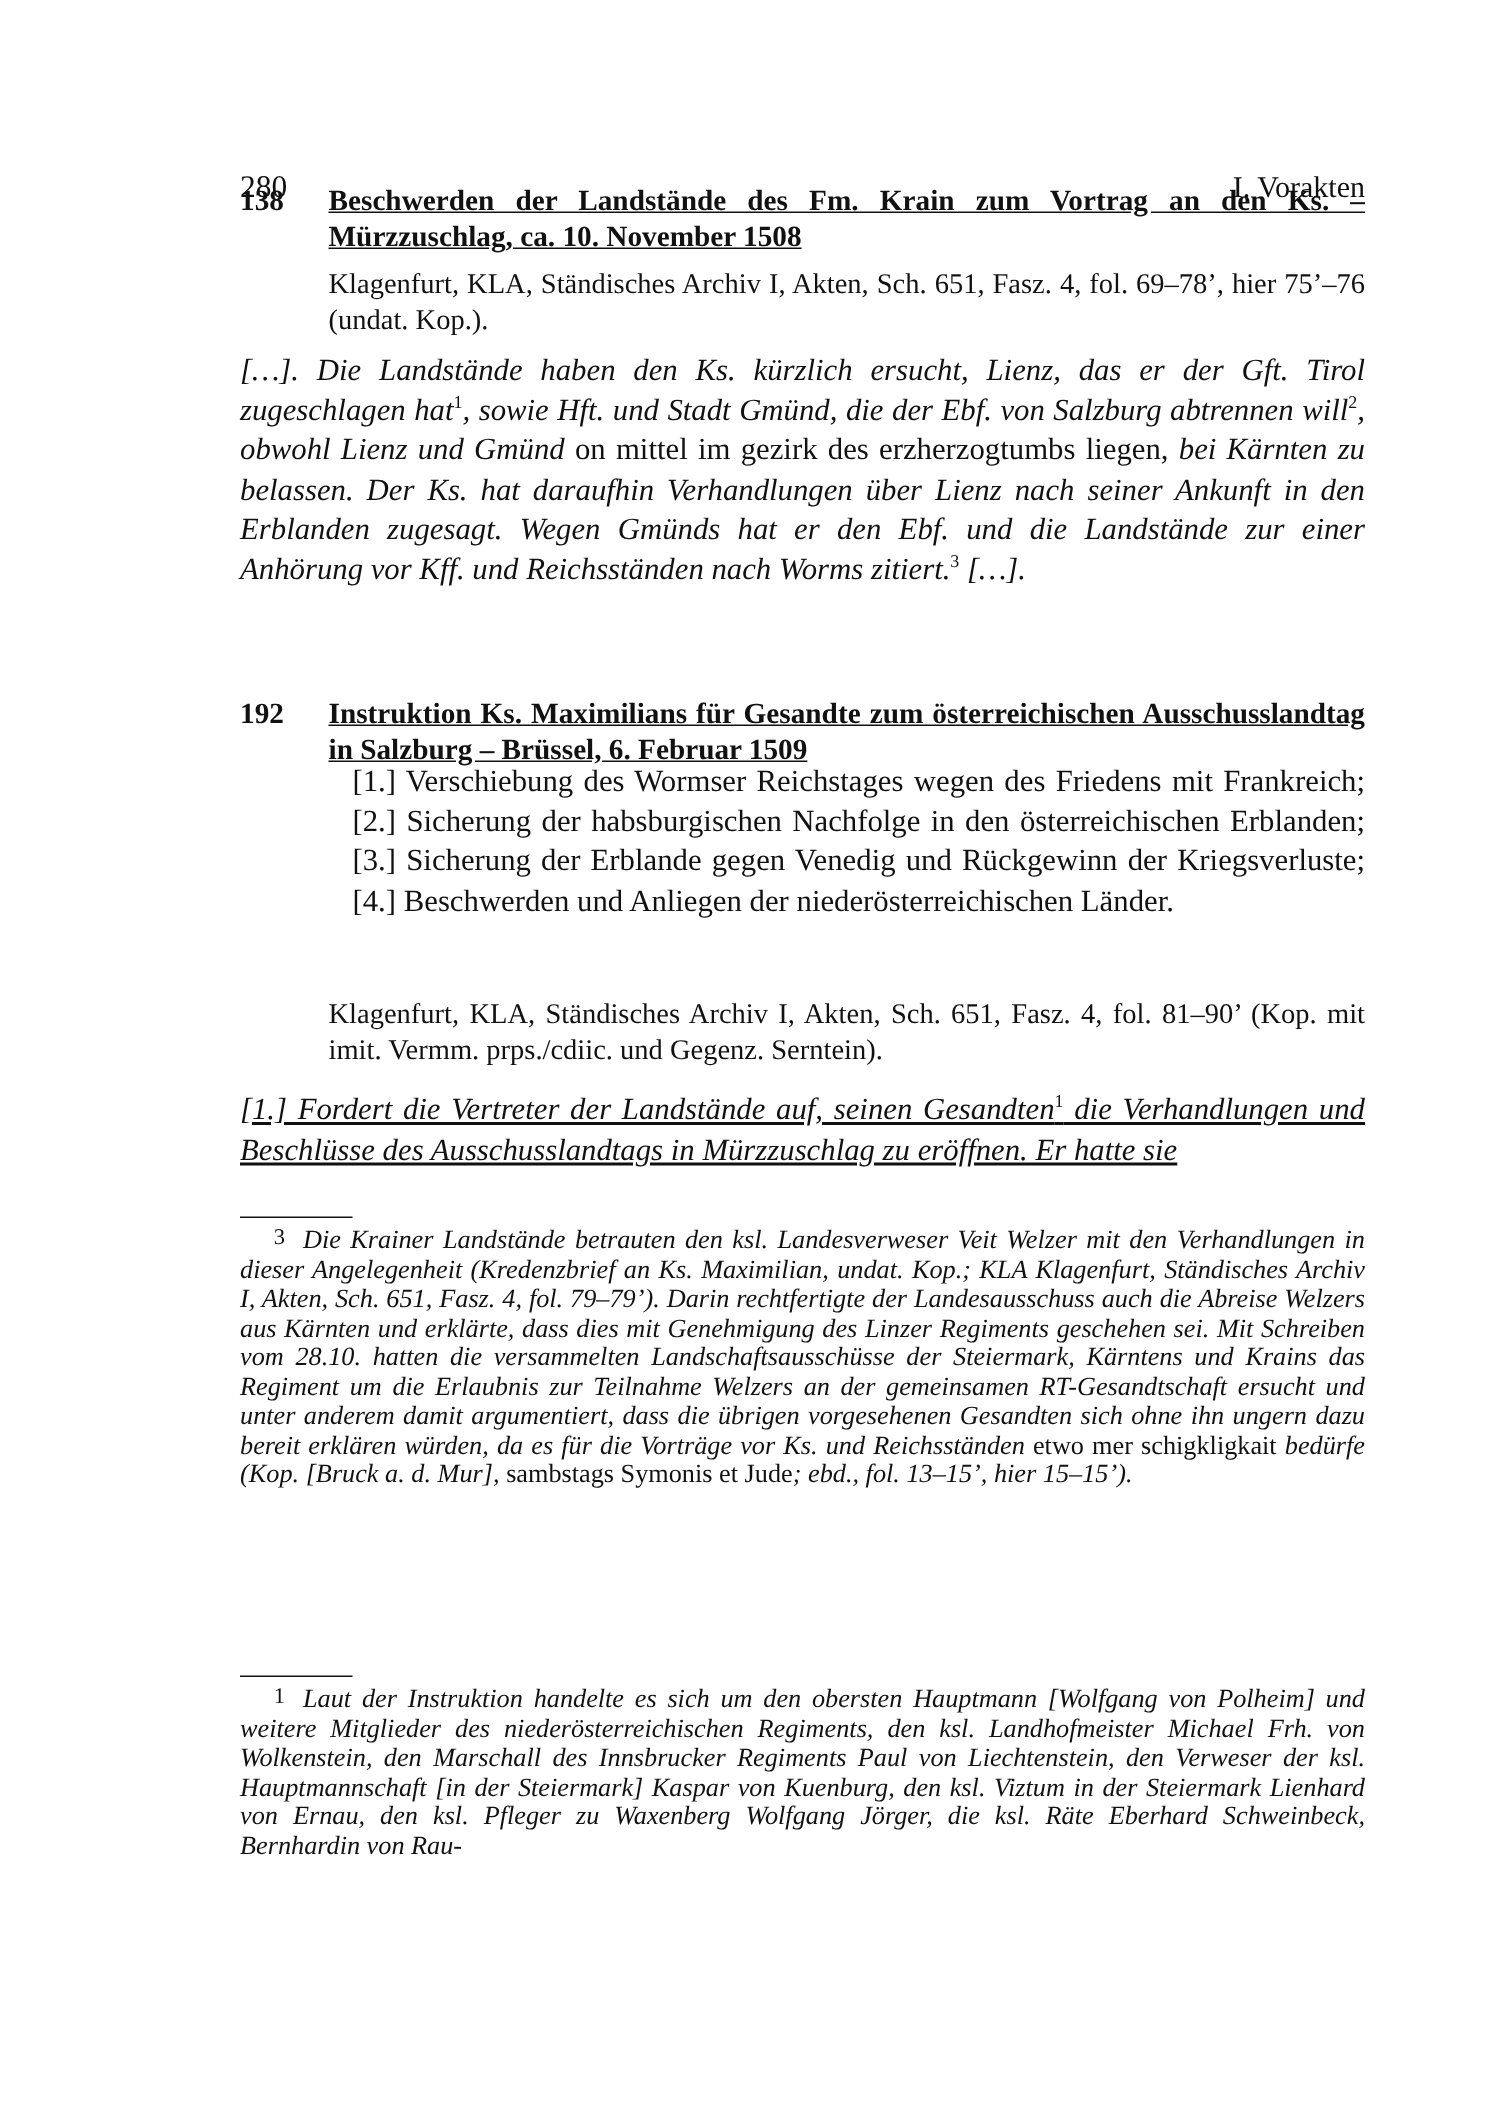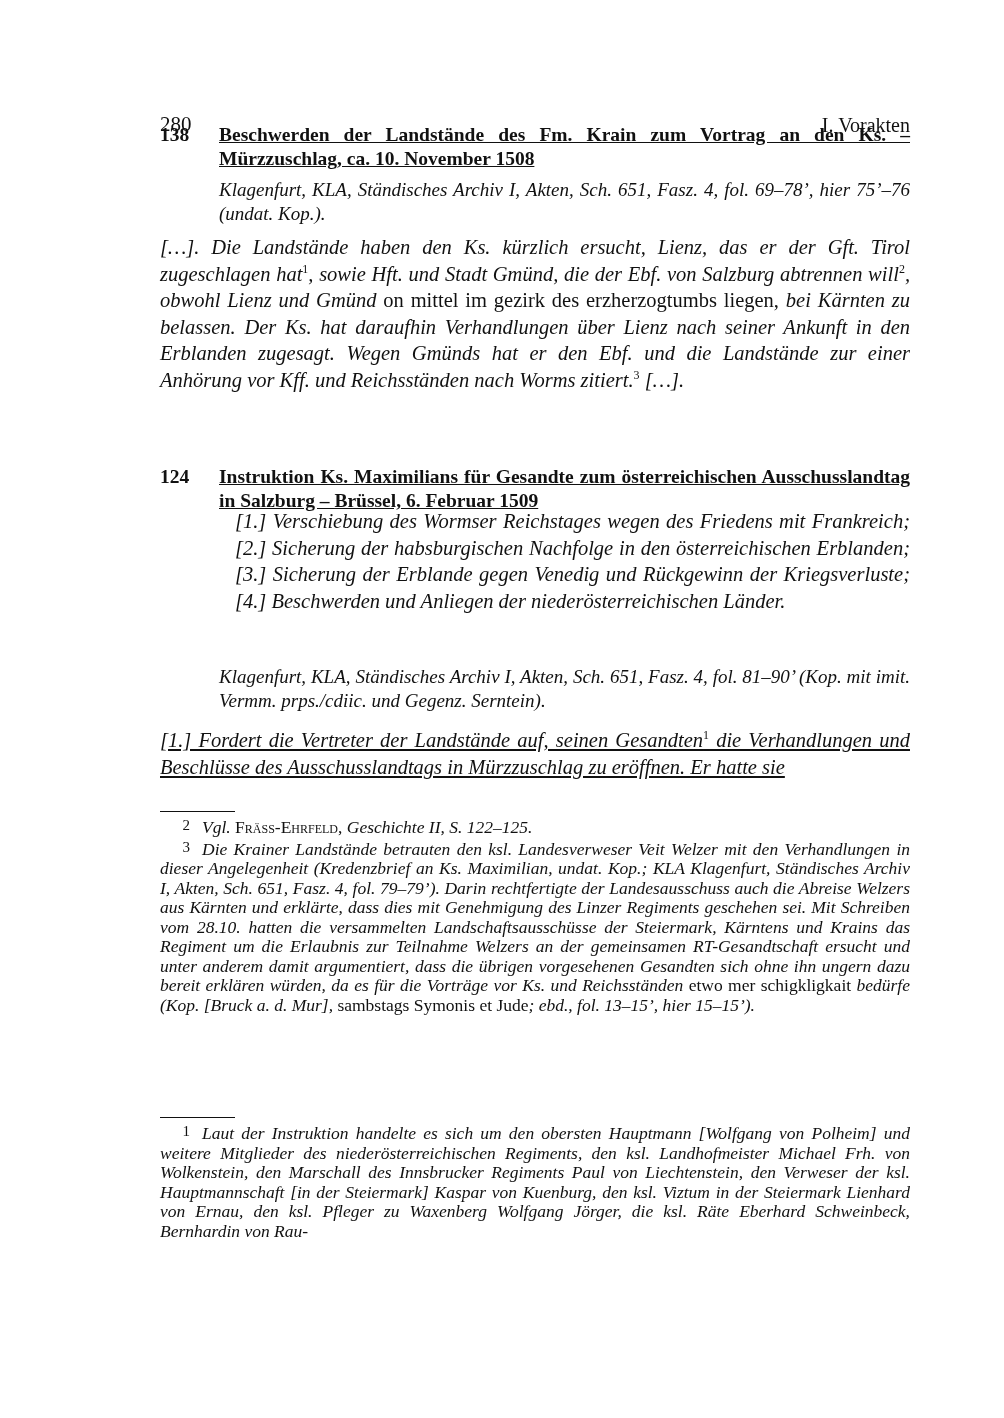--- a/index.html
+++ b/index.html
@@ -7,21 +7,21 @@
          font-family: "Liberation Serif", "DejaVu Serif", serif; color: #111; }
   .page { position: absolute; left: 160px; top: 0; width: 750px; }
   .header { position: absolute; top: 80px; left: 0; width: 750px; height: 26px; font-size: 21px; margin-top: 32px; }
   .page-number { position: absolute; left: 0; top: 0; }
   .running-title { position: absolute; left: 0; right: 0; text-align: right; font-size: 20px; top: 2px; }
 
   .entry-head { position: absolute; left: 0; width: 750px; font-weight: bold; font-size: 19.5px; line-height: 24px; }
   .entry-num { position: absolute; left: 0; top: 0; }
   .entry-title { position: absolute; left: 59px; right: 0; top: 0; text-align: justify; text-decoration: underline; }
 
-  .indent-block { position: absolute; left: 59px; right: 0; font-style: italic; font-size: 19px; line-height: 24px; text-align: justify; }
+  .indent-block { position: absolute; left: 59px; right: 0; font-size: 19px; line-height: 24px; text-align: justify; }
   .body-text { position: absolute; left: 0; width: 750px; font-size: 20.5px; line-height: 26.5px; text-align: justify; }
   .it { font-style: italic; }
   .rm { font-style: normal; }
   sup { font-size: 12px; line-height: 0; vertical-align: 8px; font-style: normal; }
 
   .rule { position: absolute; left: 0; width: 75px; height: 1px; background: #111; }
   .footnotes { position: absolute; left: 0; width: 750px; font-size: 17.5px; line-height: 19.5px; text-align: justify; }
   .fn { margin: 0; }
   .fn-num { display: inline-block; width: 30px; text-align: right; padding-right: 12px; font-size: 15px; vertical-align: 3px; font-style: normal; }
   .sc { font-variant: small-caps; font-style: normal; }
@@ -40,33 +40,32 @@
     <span class="entry-num">138</span>
     <span class="entry-title">Beschwerden der Landstände des Fm. Krain zum Vortrag an den Ks. – Mürzzuschlag, ca. 10. November 1508</span>
   </div>
   <div class="indent-block" style="top:178px;">Klagenfurt, KLA, Ständisches Archiv I, Akten, Sch. 651, Fasz. 4, fol. 69–78’, hier 75’–76 (undat. Kop.).</div>
 
   <div class="body-text" style="top:234px;">
     <span class="it">[…]. Die Landstände haben den Ks. kürzlich ersucht, Lienz, das er der Gft. Tirol zugeschlagen hat</span><sup>1</sup><span class="it">, sowie Hft. und Stadt Gmünd, die der Ebf. von Salzburg abtrennen will</span><sup>2</sup><span class="it">, obwohl Lienz und Gmünd</span><span class="rm"> on mittel im gezirk des erzherzogtumbs liegen,</span><span class="it"> bei Kärnten zu belassen. Der Ks. hat daraufhin Verhandlungen über Lienz nach seiner Ankunft in den Erblanden zugesagt. Wegen Gmünds hat er den Ebf. und die Landstände zur einer Anhörung vor Kff. und Reichsständen nach Worms zitiert.</span><sup>3</sup><span class="it"> […].</span>
   </div>
 
   <div class="entry-head" style="top:465px;">
-    <span class="entry-num">124</span>
+    <span class="entry-num">192</span>
     <span class="entry-title">Instruktion Ks. Maximilians für Gesandte zum österreichischen Ausschusslandtag in Salzburg – Brüssel, 6. Februar 1509</span>
   </div>
   <div class="indent-block" style="top:508px; font-size:20.5px; line-height:26.5px;margin-left:16px;">[1.] Verschiebung des Wormser Reichstages wegen des Friedens mit Frankreich; [2.] Sicherung der habsburgischen Nachfolge in den österreichischen Erblanden; [3.] Sicherung der Erblande gegen Venedig und Rückgewinn der Kriegsverluste; [4.] Beschwerden und Anliegen der niederösterreichischen Länder.</div>
   <div class="indent-block" style="top:665px;">Klagenfurt, KLA, Ständisches Archiv I, Akten, Sch. 651, Fasz. 4, fol. 81–90’ (Kop. mit imit. Vermm. prps./cdiic. und Gegenz. Serntein).</div>
 
   <div class="body-text" style="top:727px;text-decoration:underline;">
     <span class="it">[1.] Fordert die Vertreter der Landstände auf, seinen Gesandten</span><sup>1</sup><span class="it"> die Verhandlungen und Beschlüsse des Ausschusslandtags in Mürzzuschlag zu eröffnen. Er hatte sie</span>
   </div>
 
   <div class="rule" style="top:811px;"></div>
   <div class="footnotes" id="fn138" style="top:816px;">
-      <p class="fn"><span class="fn-num">2</span><span class="it">Vgl. </span><span class="sc">Fräss-Ehrfeld</span><span class="rm">, </span><span class="it">Geschichte II, S. 122–125.</span></p>
       <p class="fn"><span class="fn-num">3</span><span class="it">Die Krainer Landstände betrauten den ksl. Landesverweser Veit Welzer mit den Verhandlungen in dieser Angelegenheit (Kredenzbrief an Ks. Maximilian, undat. Kop.; KLA Klagenfurt, Ständisches Archiv I, Akten, Sch. 651, Fasz. 4, fol. 79–79’). Darin rechtfertigte der Landesausschuss auch die Abreise Welzers aus Kärnten und erklärte, dass dies mit Genehmigung des Linzer Regiments geschehen sei. Mit Schreiben vom 28.10. hatten die versammelten Landschaftsausschüsse der Steiermark, Kärntens und Krains das Regiment um die Erlaubnis zur Teilnahme Welzers an der gemeinsamen RT-Gesandtschaft ersucht und unter anderem damit argumentiert, dass die übrigen vorgesehenen Gesandten sich ohne ihn ungern dazu bereit erklären würden, da es für die Vorträge vor Ks. und Reichsständen</span><span class="rm"> etwo mer schigkligkait </span><span class="it">bedürfe (Kop. [Bruck a. d. Mur], </span><span class="rm">sambstags Symonis et Jude</span><span class="it">; ebd., fol. 13–15’, hier 15–15’).</span></p>
     </div>
 
   <div class="rule" style="top:1117px;"></div>
   <div class="footnotes" id="fn139" style="top:1122px;">
       <p class="fn"><span class="fn-num">1</span><span class="it">Laut der Instruktion handelte es sich um den obersten Hauptmann [Wolfgang von Polheim] und weitere Mitglieder des niederösterreichischen Regiments, den ksl. Landhofmeister Michael Frh. von Wolkenstein, den Marschall des Innsbrucker Regiments Paul von Liechtenstein, den Verweser der ksl. Hauptmannschaft [in der Steiermark] Kaspar von Kuenburg, den ksl. Viztum in der Steiermark Lienhard von Ernau, den ksl. Pfleger zu Waxenberg Wolfgang Jörger, die ksl. Räte Eberhard Schweinbeck, Bernhardin von Rau-</span></p>
     </div>
 
 </div>
 

